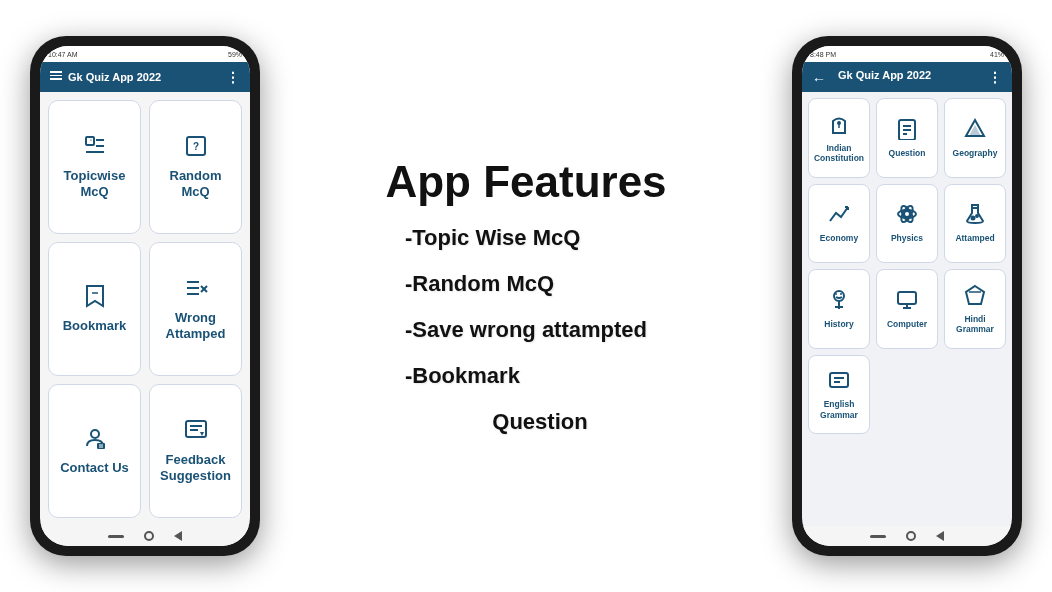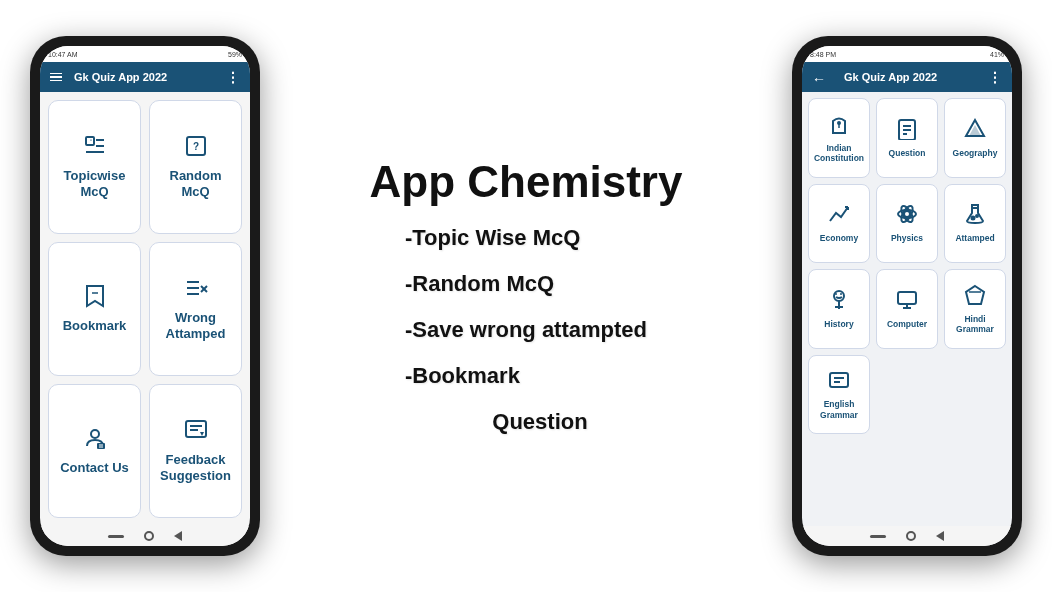--- a/index.html
+++ b/index.html
@@ -51,22 +51,22 @@
       padding: 6px 10px;
       display: flex;
       align-items: center;
       justify-content: space-between;
       font-size: 11px;
       font-weight: bold;
       height: 30px;
     }
     .phone-header-left {
       display: flex;
-      align-items: center;
-      gap: 12px;
+      align-items: flex-start;
+      gap: 6px;
     }
     .hamburger-icon {
       display: flex;
       flex-direction: column;
       gap: 2px;
       cursor: pointer;
     }
     .hamburger-icon span {
       display: block;
       width: 12px;
@@ -315,21 +315,21 @@
     </div>
     <div class="phone-bottom-bar">
       <div class="bottom-bar-btn"></div>
       <div class="bottom-bar-circle"></div>
       <div class="bottom-bar-triangle"></div>
     </div>
   </div>
 </div>
 
 <div class="middle-section">
-  <h1 class="app-features-title">App Chemistry</h1>
+  <h1 class="app-features-title">App Features</h1>
   <div class="features-list">
     <div class="feature-item">-Topic Wise McQ</div>
     <div class="feature-item">-Random McQ</div>
     <div class="feature-item">-Save wrong attampted</div>
     <div class="feature-item">-Bookmark</div>
     <div class="feature-item" style="padding-left:28px;text-align:center;">Question</div>
   </div>
 </div>
 
 <div class="phone phone-right">

